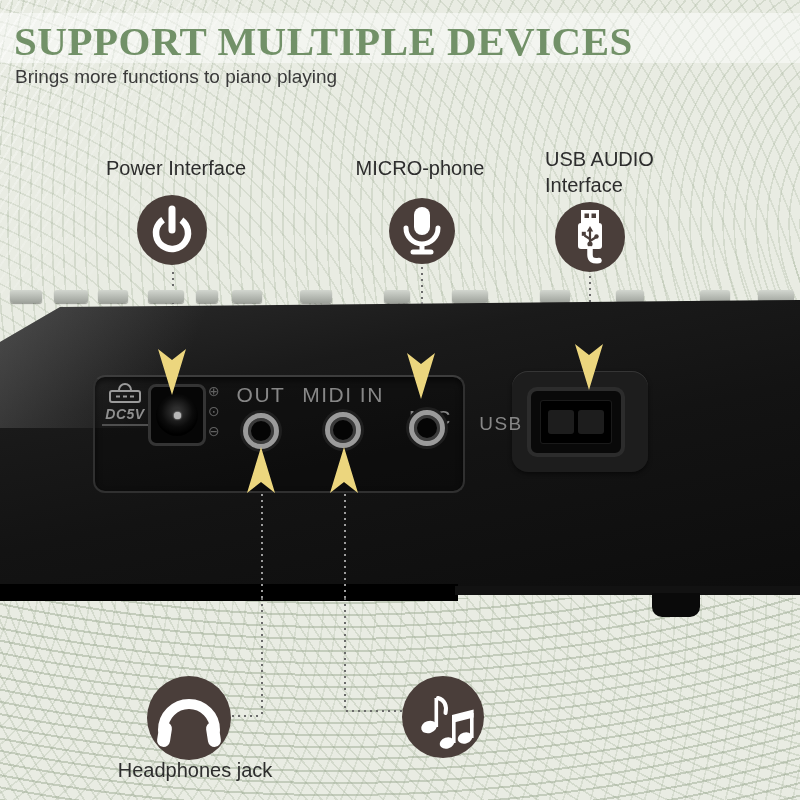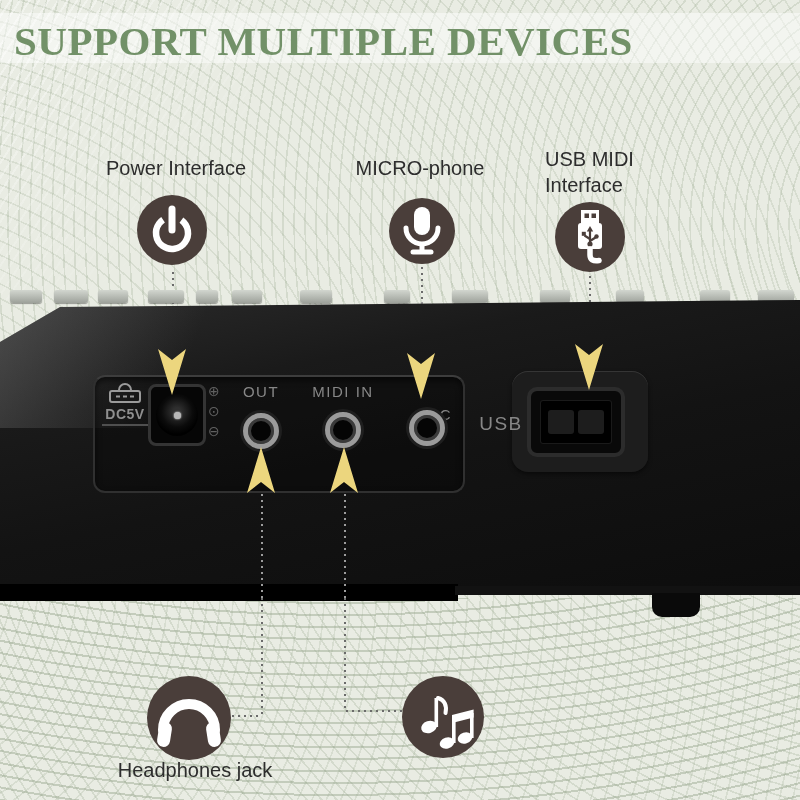--- a/index.html
+++ b/index.html
@@ -54,21 +54,21 @@
   .kb-shadow-left { left:0; top:584px; width:458px; height:17px; background:#000; }
   .kb-shadow-right { left:455px; top:586px; width:345px; height:9px; background:#121212; }
   .kb-foot { left:652px; top:593px; width:48px; height:24px; background:#0a0a0a; border-radius:0 0 10px 10px; }
 
   .panel-recess { left:93px; top:375px; width:372px; height:118px; border-radius:12px;
     border:2px solid #303030; border-top-color:#3d3d3d; background:rgba(0,0,0,.30);
     box-shadow:inset 0 3px 6px rgba(0,0,0,.6); }
   .usb-recess { left:512px; top:371px; width:136px; height:101px; border-radius:16px;
     background:#1d1d1d; box-shadow:inset 0 1px 0 #353535, 0 2px 4px rgba(0,0,0,.5); }
 
-  .port-label { font-size:15px; color:#878787; letter-spacing:1.5px; text-align:center; }
+  .port-label { font-size:21px; color:#878787; letter-spacing:1.5px; text-align:center; }
 
   .jack { width:36px; height:36px; border-radius:50%; background:#050505;
     border:5px solid #9b9b9b; box-shadow:0 0 0 3px #1f1f1f, inset 0 0 0 3px #3a3a3a; }
 
   .barrel { left:148px; top:384px; width:58px; height:62px; background:#060606;
     border:3px solid #343434; border-radius:8px; display:flex; align-items:center; justify-content:center; }
   .barrel-hole { width:42px; height:42px; border-radius:50%;
     background:radial-gradient(circle at 50% 42%, #2f2f2f 0 12%, #0b0b0b 48%, #000 70%);
     display:flex; align-items:center; justify-content:center; }
   .barrel-pin { width:7px; height:7px; border-radius:50%; background:#b7b7b7; box-shadow:0 0 2px #fff; }
@@ -87,25 +87,26 @@
 </head>
 <body>
 
 <div id="stage">
 
   <div class="abs hatch"></div>
   <div class="abs waves-bottom"></div>
   <div class="abs title-band"></div>
 
   <div class="abs title">SUPPORT MULTIPLE DEVICES</div>
+  <div class="abs subtitle">Brings more functions to piano playing</div>
 
   <div class="abs callout-label" style="left:320px; top:157px; width:200px;">MICRO-phone</div>
   <div class="abs callout-label" style="left:76px; top:157px; width:200px;">Power Interface</div>
   <div class="abs" style="left:545px; top:146px; width:130px; font-size:20px; color:#2d2d2d; line-height:26px;">
-    <div>USB MIDI</div>
+    <div>USB AUDIO</div>
     <div>Interface</div>
   </div>
 
   <div class="abs circle" style="left:137px; top:195px; width:70px; height:70px;">
     <svg width="70" height="70" viewBox="0 0 70 70">
       <circle cx="35" cy="38" r="16" fill="none" stroke="#ffffff" stroke-width="6.5" stroke-dasharray="80.5 20" transform="rotate(-54 35 38)"></circle>
       <line x1="35" y1="14" x2="35" y2="35" stroke="#ffffff" stroke-width="7" stroke-linecap="round"></line>
     </svg>
   </div>
   <div class="abs circle" style="left:389px; top:198px; width:66px; height:66px;">
@@ -165,21 +166,21 @@
 
   <div class="abs panel-recess"></div>
 
   <svg class="abs" style="left:106px; top:382px;" width="38" height="24" viewBox="0 0 38 24">
     <path d="M13 8 A6 6 0 0 1 25 8" fill="none" stroke="#9a9a9a" stroke-width="2"></path>
     <rect x="4" y="9" width="30" height="11" rx="2" fill="none" stroke="#9a9a9a" stroke-width="2"></rect>
     <line x1="10" y1="14.5" x2="14" y2="14.5" stroke="#9a9a9a" stroke-width="2"></line>
     <line x1="17" y1="14.5" x2="21" y2="14.5" stroke="#9a9a9a" stroke-width="2"></line>
     <line x1="24" y1="14.5" x2="28" y2="14.5" stroke="#9a9a9a" stroke-width="2"></line>
   </svg>
-  <div class="abs dc-label" style="left:102px; top:406px; width:46px;">DC5V</div>
+  <div class="abs dc-label" style="left:102px; top:406px; width:46px;font-style:italic;">DC5V</div>
 
   <div class="abs barrel">
     <div class="barrel-hole">
       <div class="barrel-pin"></div>
     </div>
   </div>
 
   <div class="abs polarity" style="left:208px; top:384px;">
     <span>⊕</span>
     <span>⊙</span>

